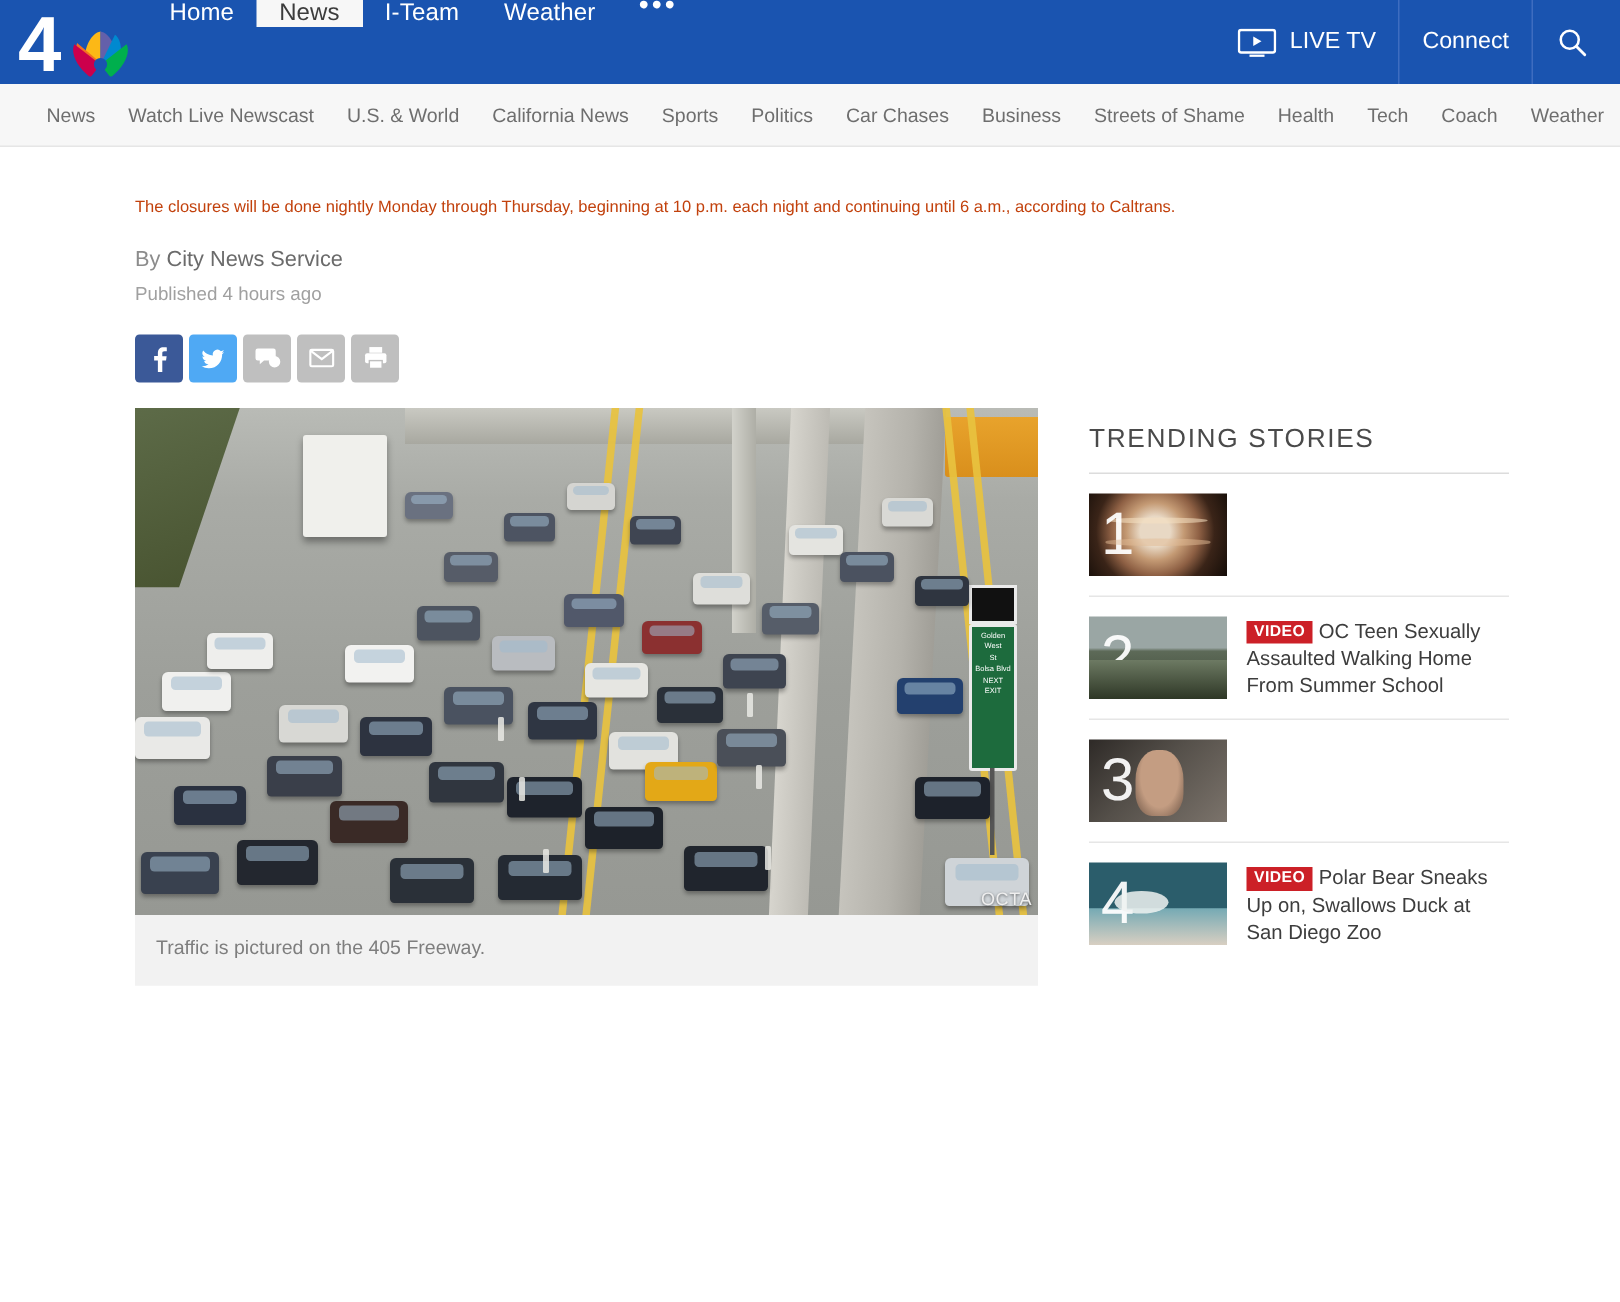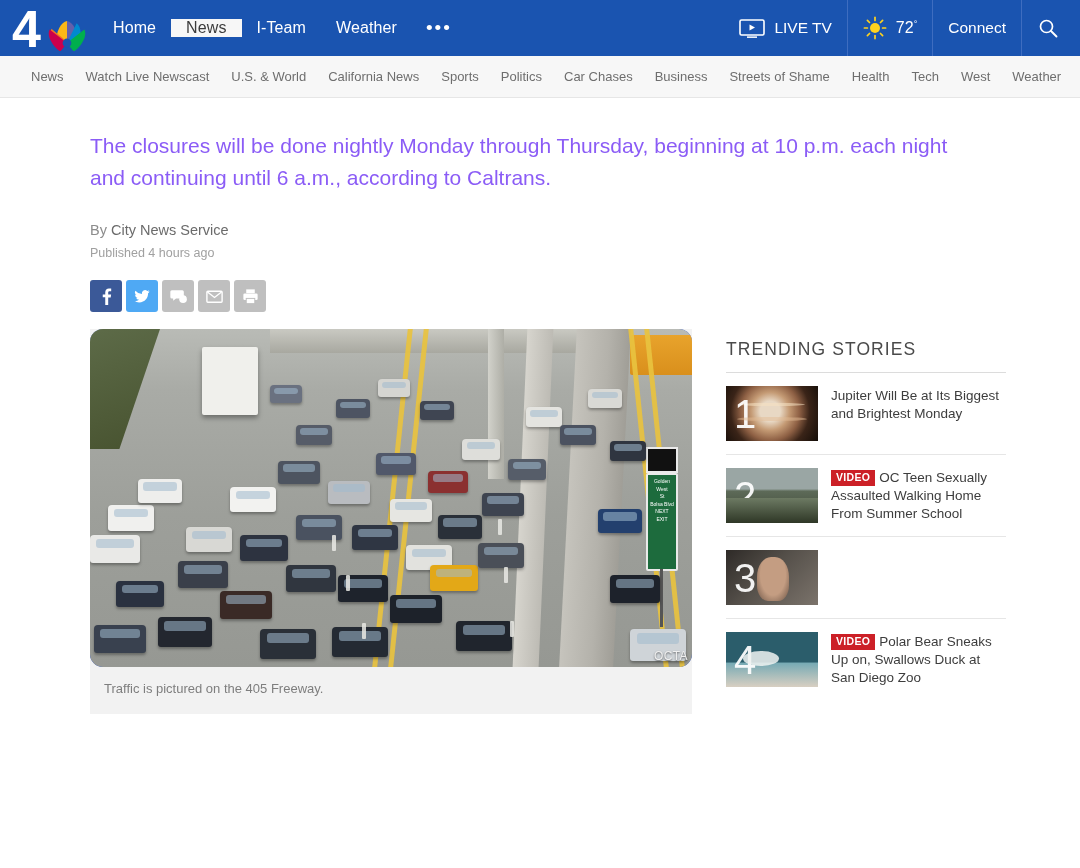--- a/index.html
+++ b/index.html
@@ -19,21 +19,21 @@
     position: relative;
   }
   .logo-wrap {
     width: 98px;
     display: flex; align-items: center; justify-content: center;
     flex: 0 0 auto;
     padding-left: 8px;
   }
   .logo-svg { display: block; }
 
-  .mainmenu { display: flex; align-items: center; }
+  .mainmenu { display: flex; align-items: flex-start; }
   .mi {
     display: flex; align-items: center;
     padding: 0 15px;
     color: #ffffff;
     font-size: 16px;
     letter-spacing: .1px;
     white-space: nowrap;
     cursor: pointer;
   }
   .mi.active {
@@ -92,28 +92,28 @@
     margin-top: 128px;
     font-size: 31px;
     line-height: 1.28;
     font-weight: 400;
     color: #2b2b2b;
     letter-spacing: -.2px;
     max-width: 840px;
   }
   .standfirst {
     margin-top: 32px;
-    font-size: 21px;
+    font-size: 11px;
     line-height: 1.5;
-    color: #8b5cf6;
+    color: #c2410c;
     max-width: 880px;
     font-weight: 400;
   }
   .byline {
-    margin-top: 29px;
+    margin-top: 18px;
     font-size: 14.5px;
     color: #8c8c8c;
   }
   .byline .author { color: #6b6b6b; }
   .published {
     margin-top: 8px;
     font-size: 12.5px;
     color: #a0a0a0;
   }
 
@@ -143,21 +143,20 @@
   .col-main { width: 602px; flex: 0 0 602px; }
   .col-side { width: 280px; flex: 0 0 280px; padding-top: 10px;}
 
   
   .figure { width: 602px; background:#f2f2f2; }
   .photo {
     width: 602px; height: 338px;
     position: relative;
     overflow: hidden;
     background: #1d4ed8;
-    border-radius: 13px;
   }
   .credit {
     position: absolute; right: 4px; bottom: 4px;
     color: #efefef; font-size: 12px;
     letter-spacing: .4px;
     text-shadow: 0 1px 2px rgba(0,0,0,.6);
   }
   .caption {
     padding: 14px 14px 18px 14px;
     font-size: 13px;
@@ -326,36 +325,20 @@
 
     <div class="nr-item">
       <svg class="tv-icon" width="26" height="19" viewBox="0 0 26 19">
         <rect x="1" y="1" width="24" height="15" rx="1.5" fill="none" stroke="#ffffff" stroke-width="1.6"></rect>
         <path d="M10.5 5.4 L16 8.5 L10.5 11.6 Z" fill="#ffffff"></path>
         <rect x="8" y="17.4" width="10" height="1.5" fill="#ffffff"></rect>
       </svg>
       <span>LIVE TV</span>
     </div>
 
-    <div class="nr-item">
-      <svg class="sun-icon" width="24" height="24" viewBox="0 0 24 24">
-        <circle cx="12" cy="12" r="5" fill="#ffd21e"></circle>
-        <g stroke="#ffd21e" stroke-width="1.7" stroke-linecap="round">
-          <line x1="12" y1="1.4" x2="12" y2="4.4"></line>
-          <line x1="12" y1="19.6" x2="12" y2="22.6"></line>
-          <line x1="1.4" y1="12" x2="4.4" y2="12"></line>
-          <line x1="19.6" y1="12" x2="22.6" y2="12"></line>
-          <line x1="4.4" y1="4.4" x2="6.5" y2="6.5"></line>
-          <line x1="17.5" y1="17.5" x2="19.6" y2="19.6"></line>
-          <line x1="4.4" y1="19.6" x2="6.5" y2="17.5"></line>
-          <line x1="17.5" y1="6.5" x2="19.6" y2="4.4"></line>
-        </g>
-      </svg>
-      <span class="temp"><span>72</span><sup>°</sup></span>
-    </div>
 
     <div class="nr-item">
       <span>Connect</span>
     </div>
 
     <div class="nr-item search-btn">
       <svg width="20" height="20" viewBox="0 0 20 20">
         <circle cx="8.5" cy="8.5" r="6" fill="none" stroke="#ffffff" stroke-width="1.7"></circle>
         <line x1="13" y1="13" x2="18.5" y2="18.5" stroke="#ffffff" stroke-width="1.9" stroke-linecap="round"></line>
       </svg>
@@ -369,21 +352,21 @@
   <a class="sub-item">Watch Live Newscast</a>
   <a class="sub-item">U.S. &amp; World</a>
   <a class="sub-item">California News</a>
   <a class="sub-item">Sports</a>
   <a class="sub-item">Politics</a>
   <a class="sub-item">Car Chases</a>
   <a class="sub-item">Business</a>
   <a class="sub-item">Streets of Shame</a>
   <a class="sub-item">Health</a>
   <a class="sub-item">Tech</a>
-  <a class="sub-item">West</a>
+  <a class="sub-item">Coach</a>
   <a class="sub-item">Weather</a>
 </div>
 
 <div class="page">
   <div class="article-wrap">
 
 
     <p class="standfirst">The closures will be done nightly Monday through Thursday, beginning at 10 p.m. each night and continuing until 6 a.m., according to Caltrans.</p>
 
     <div class="byline">
@@ -511,21 +494,20 @@
         </figure>
       </div>
 
       <aside class="col-side">
         <div class="tr-title">TRENDING STORIES</div>
 
         <div class="tr-item">
           <div class="tr-thumb th-jupiter">
             <span class="tr-rank">1</span>
           </div>
-          <div class="tr-text">Jupiter Will Be at Its Biggest and Brightest Monday</div>
         </div>
 
         <div class="tr-item">
           <div class="tr-thumb th-street">
             <span class="tr-rank">2</span>
           </div>
           <div class="tr-text">
             <span class="vbadge">VIDEO</span><span>OC Teen Sexually Assaulted Walking Home From Summer School</span>
           </div>
         </div>

